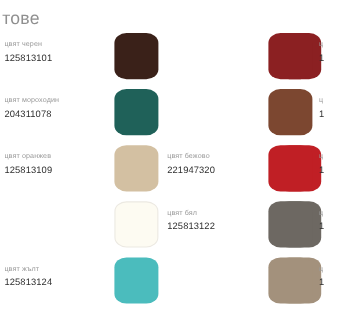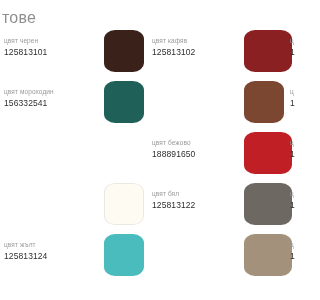--- a/index.html
+++ b/index.html
@@ -105,57 +105,60 @@
 
     <div class="row">
       <div class="cell cell-1">
         <div class="cell-text">
           <div class="swatch-name">цвят черен</div>
           <div class="swatch-code">125813101</div>
         </div>
         <div class="swatch" style="background: rgb(58, 33, 25);"></div>
       </div>
       <div class="cell cell-2">
-        <div class="cell-text">
-          <div class="swatch-name">цвят кафяв</div>
-          <div class="swatch-code">125813102</div>
-        </div>
         <div class="swatch" style="background: rgb(139, 32, 34);"></div>
       </div>
       <div class="cell cell-3">
         <div class="swatch" style="background: rgb(139, 32, 34);"></div>
         <div class="cell-text">
           <div class="swatch-name">ц</div>
           <div class="swatch-code">1</div>
         </div>
       </div>
     </div>
 
     <div class="row">
       <div class="cell cell-1">
         <div class="cell-text">
           <div class="swatch-name">цвят мороходин</div>
-          <div class="swatch-code">156332541</div>
+          <div class="swatch-code">204311078</div>
         </div>
         <div class="swatch" style="background: rgb(31, 97, 89);"></div>
       </div>
       <div class="cell cell-3">
         <div class="swatch" style="background: rgb(124, 71, 48);"></div>
         <div class="cell-text">
           <div class="swatch-name">ц</div>
           <div class="swatch-code">1</div>
         </div>
       </div>
     </div>
 
     <div class="row">
+      <div class="cell cell-1">
+        <div class="cell-text">
+          <div class="swatch-name">цвят оранжев</div>
+          <div class="swatch-code">125813109</div>
+        </div>
+        <div class="swatch" style="background: rgb(211, 192, 162);"></div>
+      </div>
       <div class="cell cell-2">
         <div class="cell-text">
           <div class="swatch-name">цвят бежово</div>
-          <div class="swatch-code">188891650</div>
+          <div class="swatch-code">221947320</div>
         </div>
         <div class="swatch" style="background: rgb(192, 31, 37);"></div>
       </div>
       <div class="cell cell-3">
         <div class="swatch" style="background: rgb(192, 31, 37);"></div>
         <div class="cell-text">
           <div class="swatch-name">ц</div>
           <div class="swatch-code">1</div>
         </div>
       </div>

